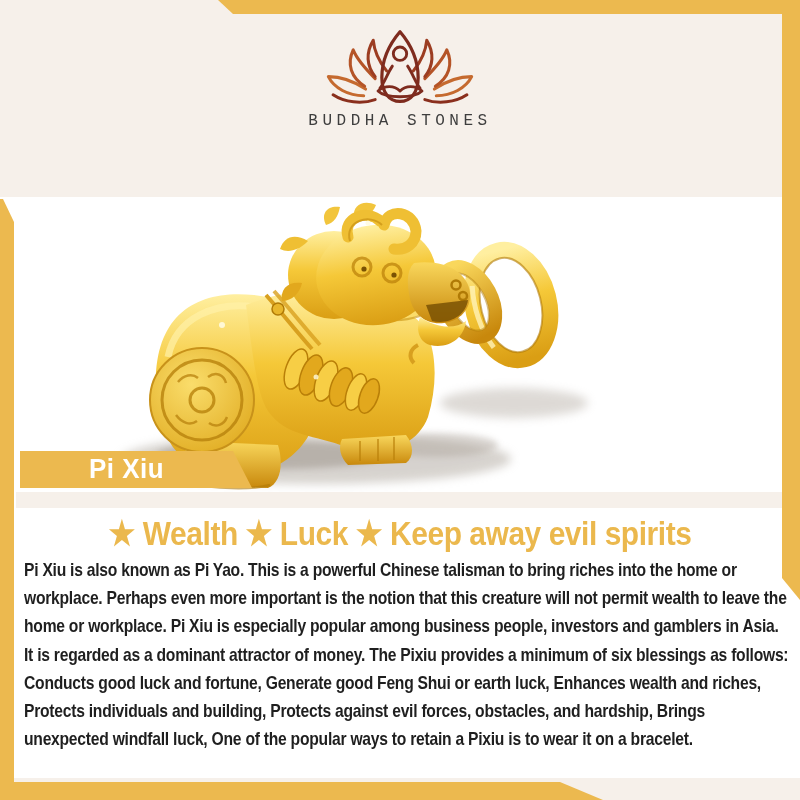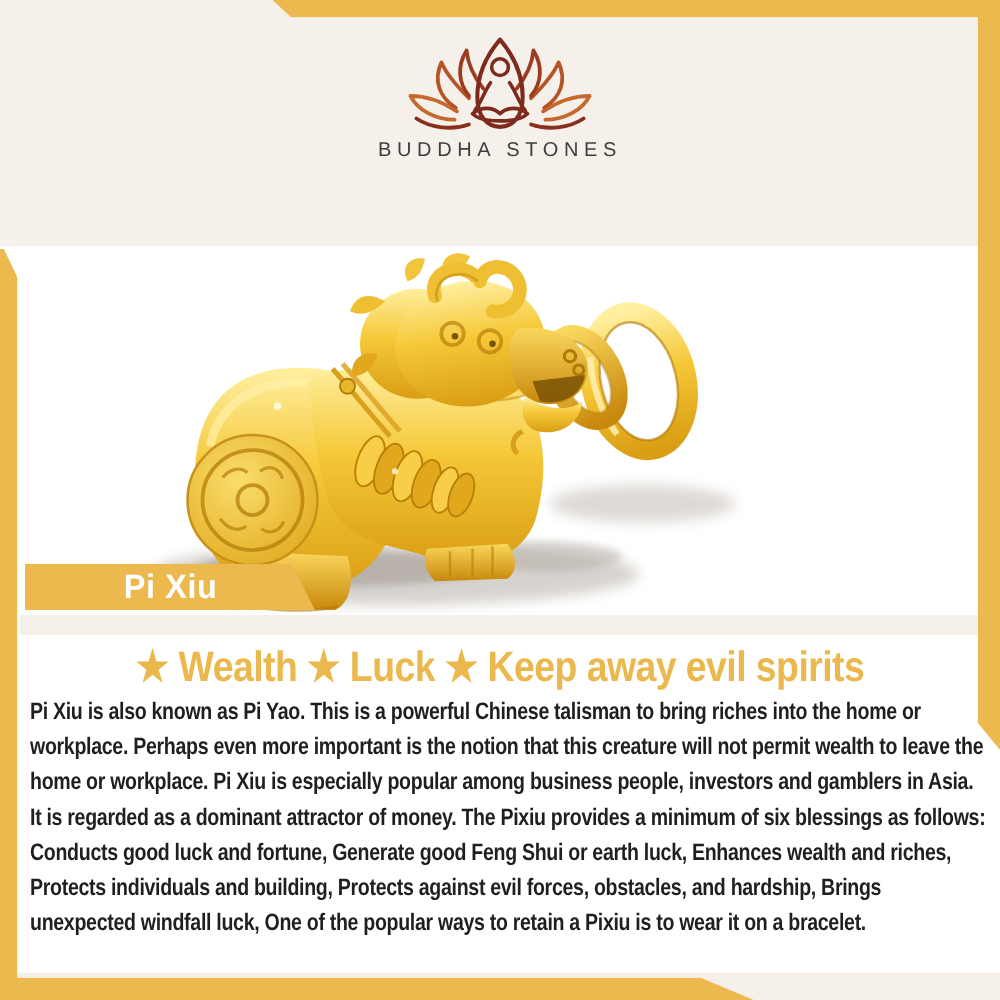--- a/index.html
+++ b/index.html
@@ -6,21 +6,21 @@
   #stage{
     position:relative;width:800px;height:800px;overflow:hidden;
     background:#ffffff;font-family:"Liberation Sans",sans-serif;
   }
   .abs{position:absolute;}
   
   .header-section{left:0;top:0;width:800px;height:197px;background:#F6F0EA;}
   .logo-svg{left:312px;top:26px;width:176px;height:86px;}
   .brand-name{
     left:0;top:112px;width:800px;text-align:center;
-    font-family:Liberation Sans, sans-serif;font-size:16px;letter-spacing:4.5px;
+    font-family:Liberation Mono, monospace;font-size:16px;letter-spacing:4.5px;
     color:#3E3E3E;font-weight:500;
   }
   .title-banner{
     left:157px;top:143px;width:480px;height:54px;background:#FCFAF6;
     display:flex;align-items:center;justify-content:center;
   }
   .section-title{
     font-size:35px;font-weight:700;color:#E9B54A;letter-spacing:-0.5px;
     transform:scaleX(0.88);white-space:nowrap;
   }
@@ -34,21 +34,21 @@
     clip-path:polygon(218px 0,800px 0,800px 14px,233px 14px);}
   .frame-right-bar{left:782px;top:0;width:18px;height:600px;
     clip-path:polygon(0 0,18px 0,18px 600px,0 578px);}
   .frame-left-bar{left:0;top:199px;width:14px;height:601px;
     clip-path:polygon(0 0,3px 0,14px 23px,14px 601px,0 601px);}
   .frame-bottom-bar{left:0;top:782px;width:603px;height:18px;
     clip-path:polygon(0 0,560px 0,603px 18px,0 18px);}
   
   .label-ribbon{left:20px;top:451px;width:232px;height:37px;background:#ECB94F;
     clip-path:polygon(0 0,213px 0,232px 37px,0 37px);
-    display:flex;align-items:center;justify-content:center;}
+    display:flex;align-items:center;}
   .product-label{
     width:213px;text-align:center;color:#ffffff;font-size:27px;font-weight:700;
     letter-spacing:0.5px;transform:scaleX(0.96);
   }
   
   .benefits-panel{left:16px;top:508px;width:784px;height:270px;background:#ffffff;}
   .benefits-heading{
     left:16px;top:513px;width:768px;text-align:center;
     font-size:34px;font-weight:700;color:#EBB84D;letter-spacing:-0.5px;
     transform:scaleX(0.88);white-space:nowrap;

